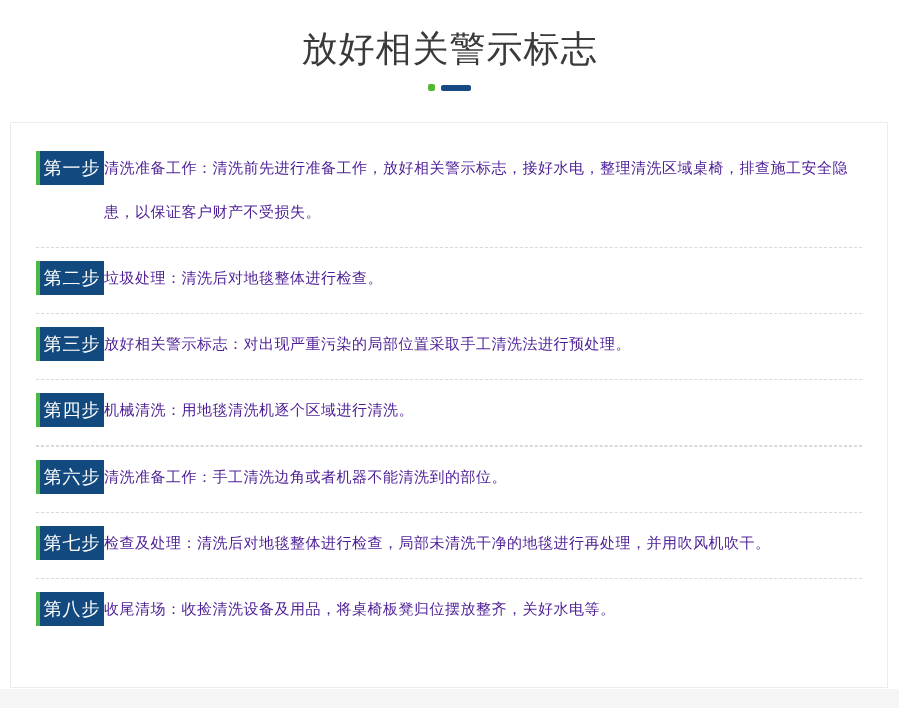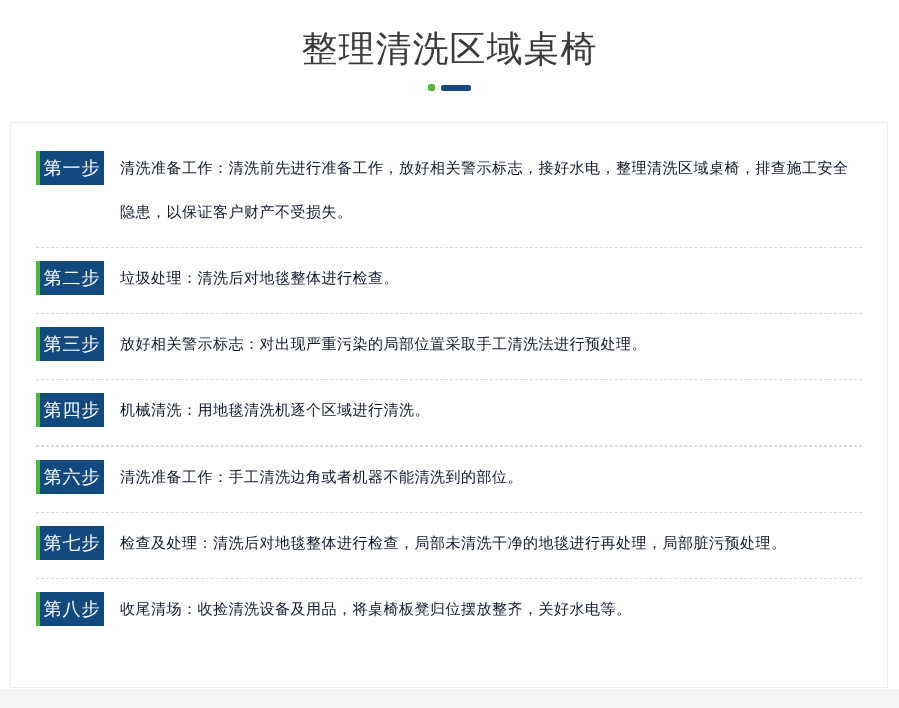--- a/index.html
+++ b/index.html
@@ -69,42 +69,42 @@
     flex-shrink: 0;
     width: 68px;
     height: 34px;
     background: var(--accent-blue);
     border-left: 4px solid var(--accent-green);
     color: #ffffff;
     font-size: 18px;
     display: flex;
     align-items: center;
     justify-content: center;
-    margin-right: 16px;
+    margin-right: 0;
     letter-spacing: 1px;
   }
   .step-text {
     font-size: 15px;
-    color: #0f172a;
+    color: #4c1d95;
     line-height: 44px;
     margin-top: -5px;
     letter-spacing: 0.5px;
   }
   .page-footer-strip {
     position: absolute;
     left: 0; bottom: 0;
     width: 899px; height: 19px;
     background: #f5f5f5;
   }
 </style>
 </head>
 <body>
 
 <div class="page-header">
-  <h1 class="page-title">整理清洗区域桌椅</h1>
+  <h1 class="page-title">放好相关警示标志</h1>
   <div class="title-divider">
     <span class="divider-dot"></span>
     <span class="divider-bar"></span>
   </div>
 </div>
 
 <div class="steps-card">
   <div class="step-row">
     <span class="step-badge">第一步</span>
     <p class="step-text">清洗准备工作：清洗前先进行准备工作，放好相关警示标志，接好水电，整理清洗区域桌椅，排查施工安全隐患，以保证客户财产不受损失。</p>
@@ -126,21 +126,21 @@
   </div>
   <div class="step-divider"></div>
   <div class="step-divider"></div>
   <div class="step-row">
     <span class="step-badge">第六步</span>
     <p class="step-text">清洗准备工作：手工清洗边角或者机器不能清洗到的部位。</p>
   </div>
   <div class="step-divider"></div>
   <div class="step-row">
     <span class="step-badge">第七步</span>
-    <p class="step-text">检查及处理：清洗后对地毯整体进行检查，局部未清洗干净的地毯进行再处理，局部脏污预处理。</p>
+    <p class="step-text">检查及处理：清洗后对地毯整体进行检查，局部未清洗干净的地毯进行再处理，并用吹风机吹干。</p>
   </div>
   <div class="step-divider"></div>
   <div class="step-row">
     <span class="step-badge">第八步</span>
     <p class="step-text">收尾清场：收捡清洗设备及用品，将桌椅板凳归位摆放整齐，关好水电等。</p>
   </div>
 </div>
 
 <div class="page-footer-strip"></div>
 

